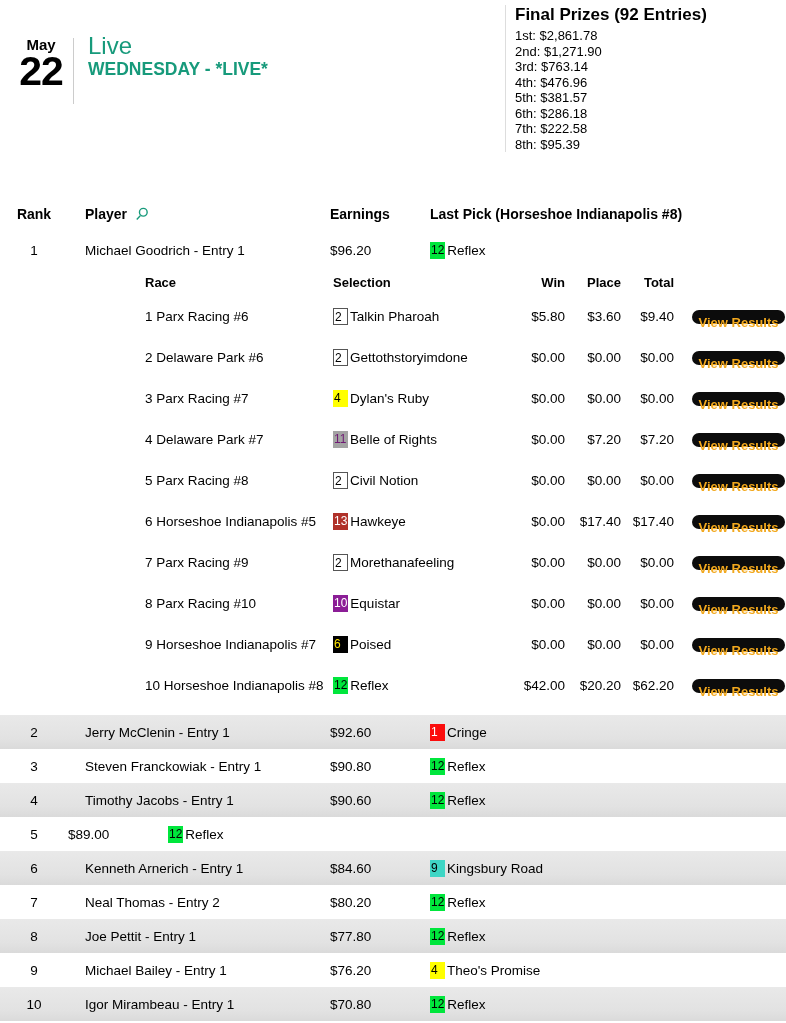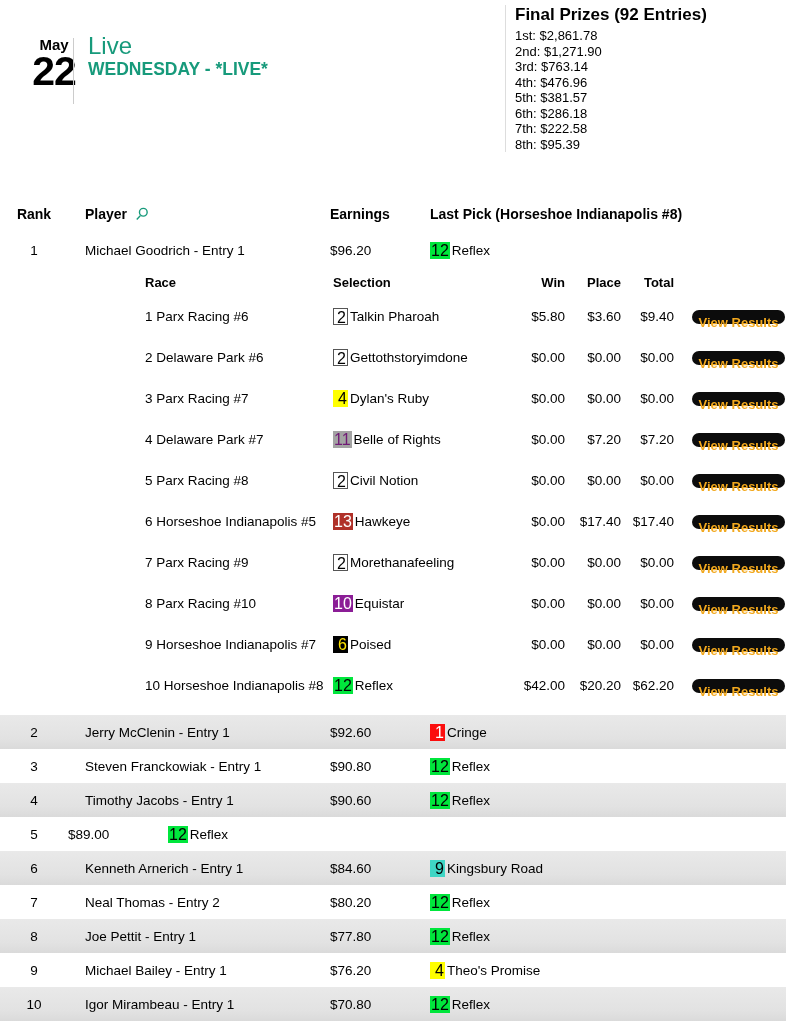--- a/index.html
+++ b/index.html
@@ -5,21 +5,21 @@
   * { box-sizing: border-box; }
   html,body { margin:0; padding:0; background:#fff; }
   body {
     width:786px; height:1023px; overflow:hidden;
     font-family:"Liberation Sans","DejaVu Sans",sans-serif;
     color:#000; font-size:13.5px;
   }
 
   
   .top { position:relative; height:196px; }
-  .date-box { position:absolute; left:31px; top:36px; width:46px; text-align:center; }
+  .date-box { position:absolute; left:18px; top:36px; width:46px; text-align:center; }
   .date-month { font-weight:bold; font-size:15px; line-height:17px; }
   .date-day { font-weight:bold; font-size:41px; line-height:36px; letter-spacing:-1px; }
   .v-divider { position:absolute; left:73px; top:38px; width:1px; height:66px; background:#ccc; }
   .event-title { position:absolute; left:88px; top:34px; color:#179a7b; }
   .event-live { font-size:24px; line-height:24px; }
   .event-line { font-size:17.5px; font-weight:bold; line-height:23px; }
 
   .prizes { position:absolute; left:505px; top:5px; width:276px;
             border-left:1px solid #ddd; padding-left:9px; }
   .prizes-title { font-size:17px; font-weight:bold; line-height:20px; margin-bottom:3px; }
@@ -32,21 +32,21 @@
   .col-earn { flex:none; width:100px; }
   .col-pick { flex:1; display:flex; align-items:center; }
   .search-icon { margin-left:8px; display:inline-flex; cursor:pointer; }
 
   .lb-row { display:flex; align-items:center; height:36px; }
   .p-row { display:flex; align-items:center; height:34px; }
   .p-row.alt { background:linear-gradient(180deg,#e9e9e9 0%,#e2e2e2 70%,#dadada 100%); }
 
   
   .badge { display:inline-block; min-width:15px; height:17px; line-height:17px;
-           padding:0 1px; text-align:right; font-size:16px; margin-right:2px;
+           padding:0 1px; text-align:left; font-size:12px; margin-right:2px;
            flex:none; }
 
   
   .subheader { display:flex; align-items:center; height:28px; margin-left:145px;
                font-weight:bold; font-size:13px; }
   .sd-row { display:flex; align-items:center; height:41px; margin-left:145px; font-size:13.5px; }
   .sd-race  { flex:none; width:188px; }
   .sd-sel   { flex:none; width:170px; display:flex; align-items:center; }
   .sd-win   { flex:none; width:62px;  text-align:right; }
   .sd-place { flex:none; width:56px;  text-align:right; }

